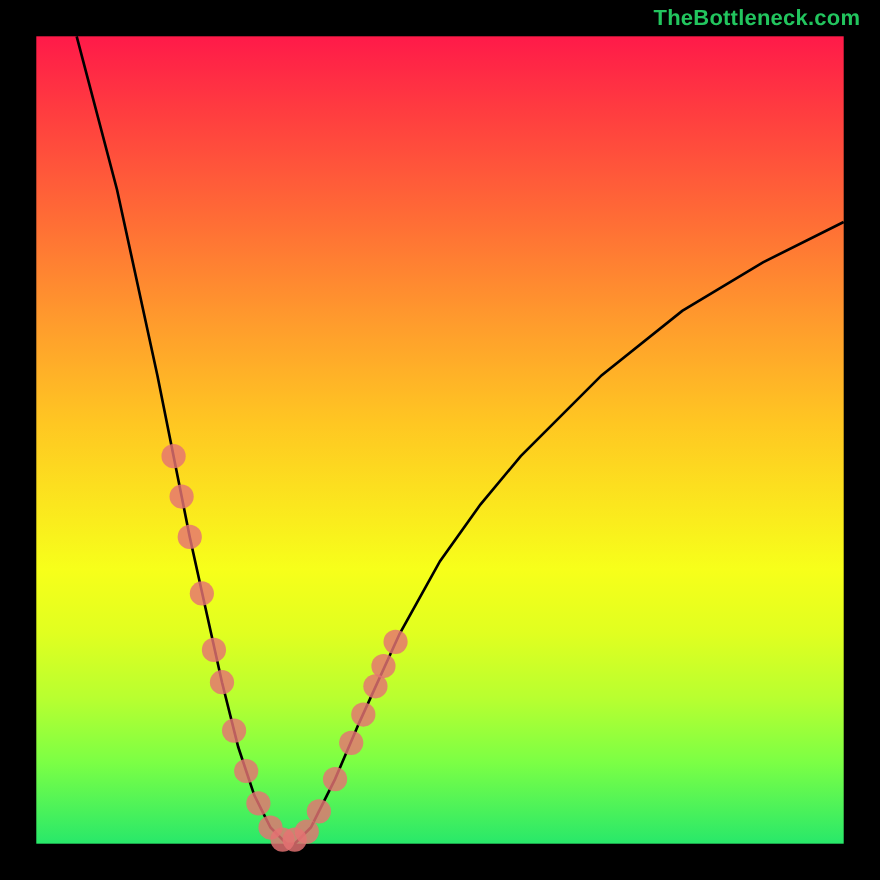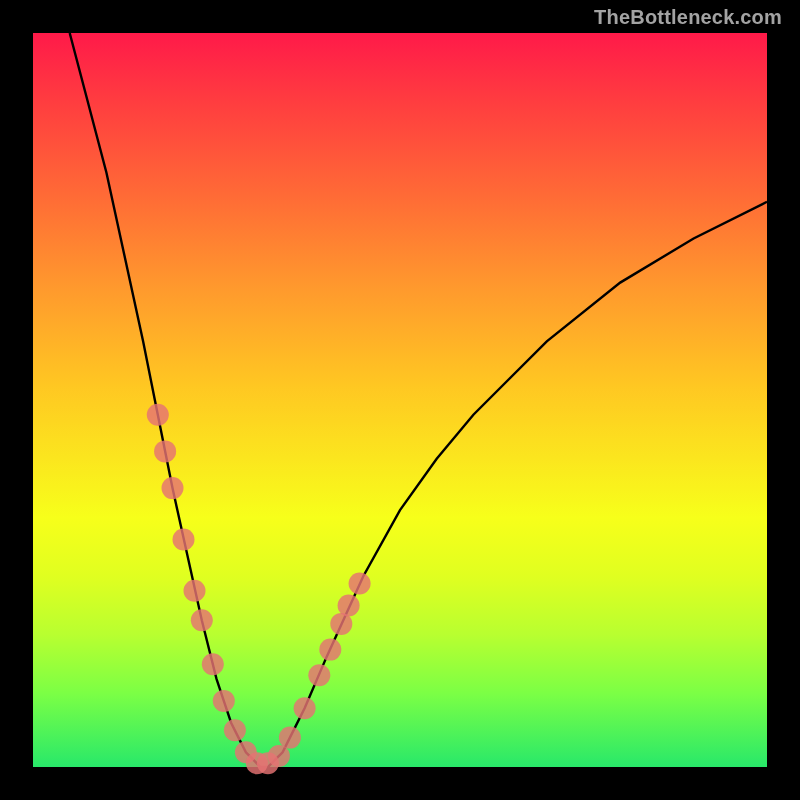--- a/index.html
+++ b/index.html
@@ -35,21 +35,21 @@
       #f7ff1a 66%,
       #e0ff20 74%,
       #b8ff30 82%,
       #7bff45 90%,
       #28e86a 100%);
   }
   .watermark {
     position: absolute;
     top: 6px;
     right: 18px;
-    color: #a3a3a3;
+    color: #22c55e;
     font-size: 20px;
     font-weight: 600;
     letter-spacing: 0.2px;
   }
   svg.curve {
     position: absolute;
     top: 33px;
     left: 33px;
     width: 734px;
     height: 734px;

